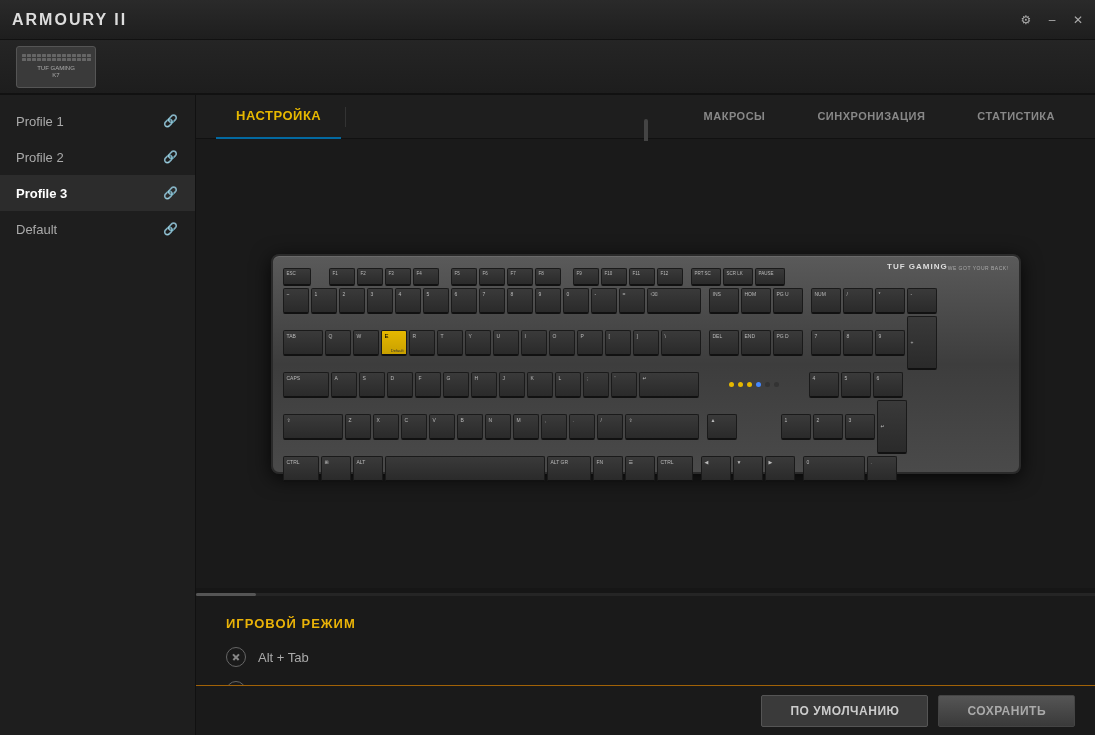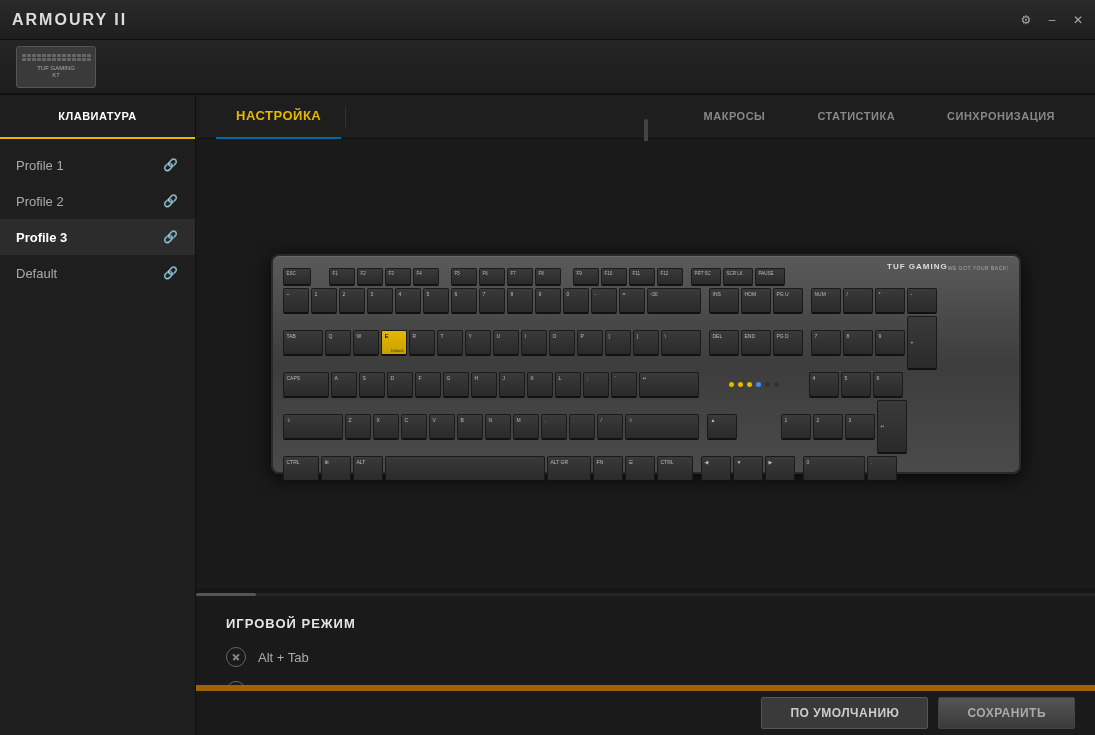--- a/index.html
+++ b/index.html
@@ -332,21 +332,21 @@
     }
 
     
     .settings-area {
       padding: 20px 30px;
       background: #1a1a1a;
     }
     .settings-title {
       font-size: 13px;
       font-weight: bold;
-      color: #e5e5e5;
+      color: #eab308;
       letter-spacing: 1px;
       margin-bottom: 16px;
     }
     .settings-item {
       display: flex;
       align-items: center;
       gap: 12px;
       margin-bottom: 14px;
     }
     .settings-icon {
@@ -383,21 +383,21 @@
     }
 
     
     .bottom-bar {
       position: absolute;
       bottom: 0;
       left: 196px;
       right: 0;
       height: 50px;
       background: #1a1a1a;
-      border-top: 6px solid #a16207;
+      border-top: 1px solid #a16207;
       display: flex;
       align-items: center;
       justify-content: flex-end;
       padding: 0 20px;
       gap: 10px;
     }
     .btn {
       padding: 8px 28px;
       font-size: 12px;
       font-weight: bold;
@@ -462,23 +462,20 @@
         <div class="device-icon-key"></div>
     </div>
     <div class="device-icon-label" style="white-space:pre;">TUF GAMING
 K7</div>
   </div>
 </div>
 
 <div class="main-layout">
 
   <div class="sidebar">
-    <div class="sidebar-nav-tabs">
-      <div class="sidebar-tab active">КЛАВИАТУРА</div>
-    </div>
     <div class="profile-list">
       <div class="profile-item">
         <span>Profile 1</span>
         <div class="profile-link-icon">🔗</div>
       </div>
       <div class="profile-item">
         <span>Profile 2</span>
         <div class="profile-link-icon">🔗</div>
       </div>
       <div class="profile-item active">
@@ -493,22 +490,22 @@
   </div>
 
   <div class="content-area">
 
     <div class="sub-tabs">
       <div class="sub-tab active">НАСТРОЙКА</div>
       <div class="sub-tab-divider"></div>
 
       <div style="margin-left:auto; display:flex; gap:12px;">
         <div class="sub-tab" style="font-size:11px; color:#888;">МАКРОСЫ</div>
+        <div class="sub-tab" style="font-size:11px; color:#888;">СИНХРОНИЗАЦИЯ</div>
         <div class="sub-tab" style="font-size:11px; color:#888;">СТАТИСТИКА</div>
-        <div class="sub-tab" style="font-size:11px; color:#888;">СИНХРОНИЗАЦИЯ</div>
       </div>
     </div>
 
     <div class="keyboard-area">
       <div class="cable"></div>
 
       <div class="keyboard-container">
 
         <div class="keyboard-brand">
           <span class="keyboard-brand-name">TUF GAMING</span>

